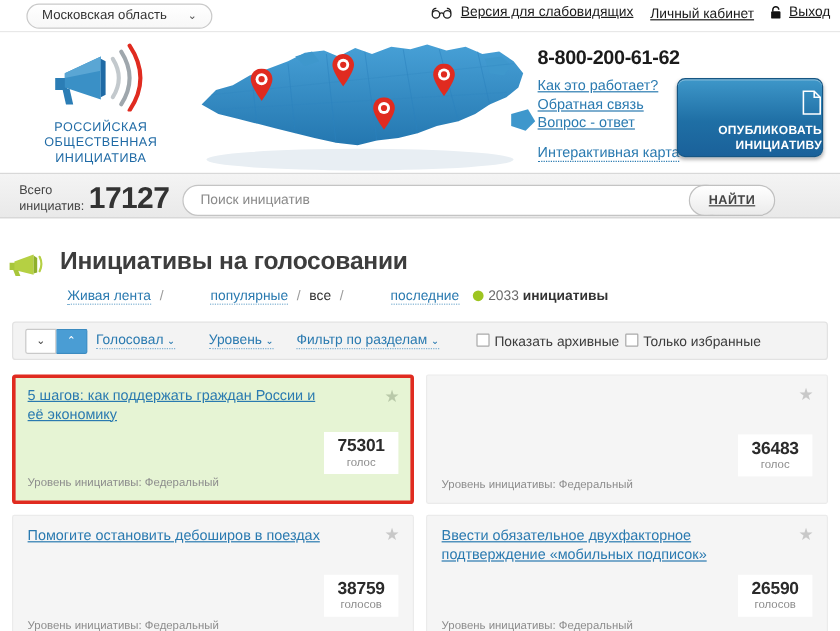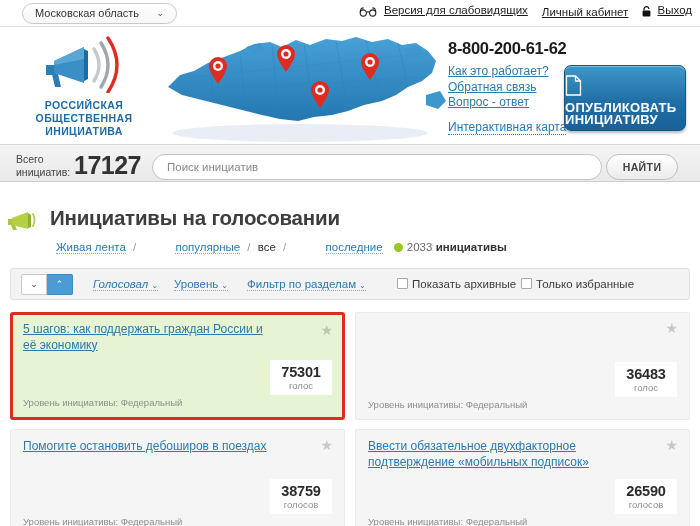--- a/index.html
+++ b/index.html
@@ -64,21 +64,21 @@
   }
   .logo-block {
     position: absolute;
     left: 14px; top: 8px;
     width: 140px;
     text-align: center;
   }
   .logo-text {
     margin-top: 2px;
     font-size: 10.5px;
-    font-weight: bold;
+    font-weight: normal;
     color: #1f6aa5;
     letter-spacing: 0.4px;
     line-height: 13px;
   }
   .map-wrap {
     position: absolute;
     left: 150px; top: 2px;
     width: 300px; height: 118px;
   }
   .pin {
@@ -118,22 +118,22 @@
   }
   .publish-btn {
     position: absolute;
     right: 14px; top: 38px;
     width: 122px; height: 66px;
     border-radius: 7px;
     background: linear-gradient(#3e97c9, #1f6fa5 55%, #1a619a);
     border: 1px solid #165683;
     box-shadow: 0 2px 3px rgba(0,0,0,.28), inset 0 1px 0 rgba(255,255,255,.35);
     color: #fff;
-    text-align: left;
-    font-size: 13px;
+    text-align: right;
+    font-size: 10px;
     font-weight: bold;
     letter-spacing: 0.3px;
     line-height: 12.5px;
     padding-top: 9px;
     cursor: pointer;
   }
   .doc-icon { margin-bottom: 3px; }
 
   
   .searchbar {
@@ -167,31 +167,32 @@
     background: #fff;
     font-size: 11.5px;
     color: #777;
     padding: 0 14px;
     font-family: "Liberation Sans", sans-serif;
     outline: none;
   }
   .search-input::placeholder { color: #8a8a8a; }
   .find-btn {
     position: absolute;
-    left: 606px; top: 9px;
+    left: 574px; top: 9px;
     width: 72px; height: 26px;
     border: 1px solid #c0c0c0;
     border-radius: 13px;
     background: linear-gradient(#ffffff, #ebebeb);
     font-size: 10.5px;
     font-weight: bold;
     color: #444;
     letter-spacing: 0.4px;
     cursor: pointer;
     font-family: "Liberation Sans", sans-serif;
+    text-decoration: underline;
   }
 
   
   .title-row {
     position: relative;
     margin-top: 23px;
     padding-left: 14px;
     height: 30px;
   }
   .title-megaphone { position: absolute; left: 6px; top: 4px; }
@@ -530,21 +531,21 @@
   <span class="dot-green"></span><span class="count">2033</span>
   <span class="count-label">инициативы</span>
 </div>
 
 <div class="toolbar">
   <div class="sortgroup">
     <div class="sort-btn">⌄</div>
     <div class="sort-btn active">⌃</div>
   </div>
 
-  <div class="tb-drop" style="left:82px;font-style:italic;">
+  <div class="tb-drop" style="left:69px;">
     <span>Голосовал</span><span class="cv">⌄</span>
   </div>
   <div class="tb-drop" style="left:163px;">
     <span>Уровень</span><span class="cv">⌄</span>
   </div>
   <div class="tb-drop" style="left:236px;">
     <span>Фильтр по разделам</span><span class="cv">⌄</span>
   </div>
 
   <div class="checkrow" style="left:386px;">

